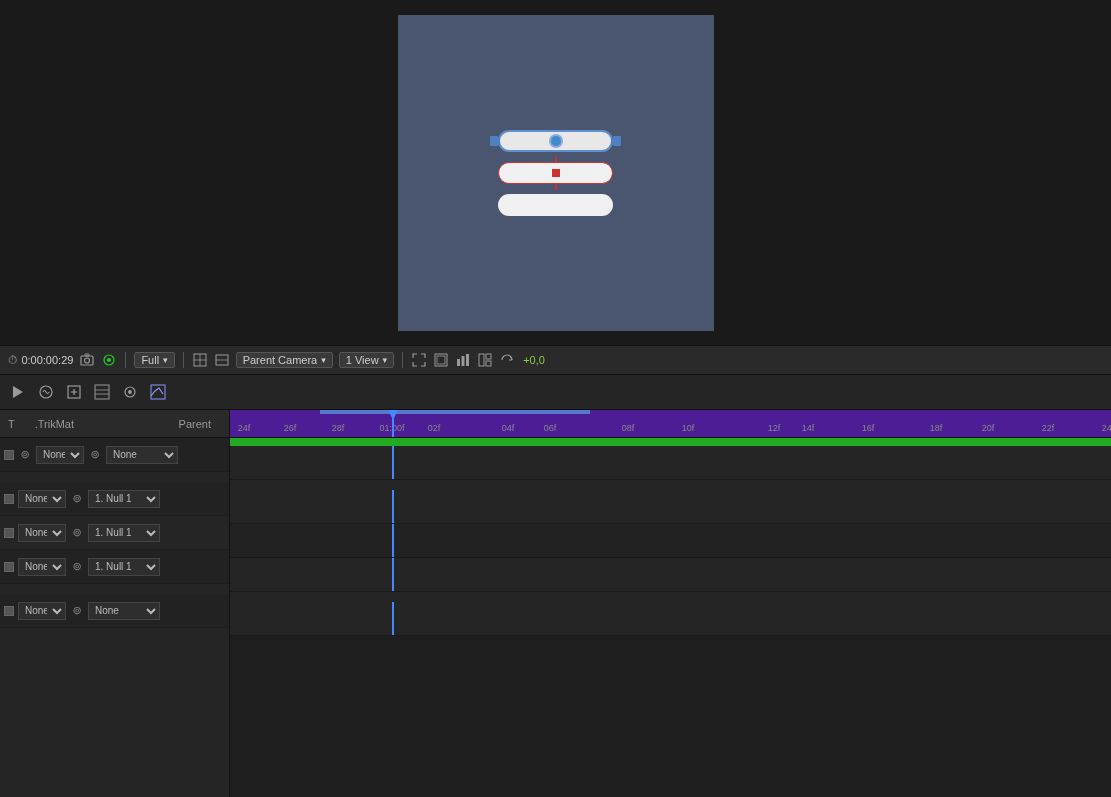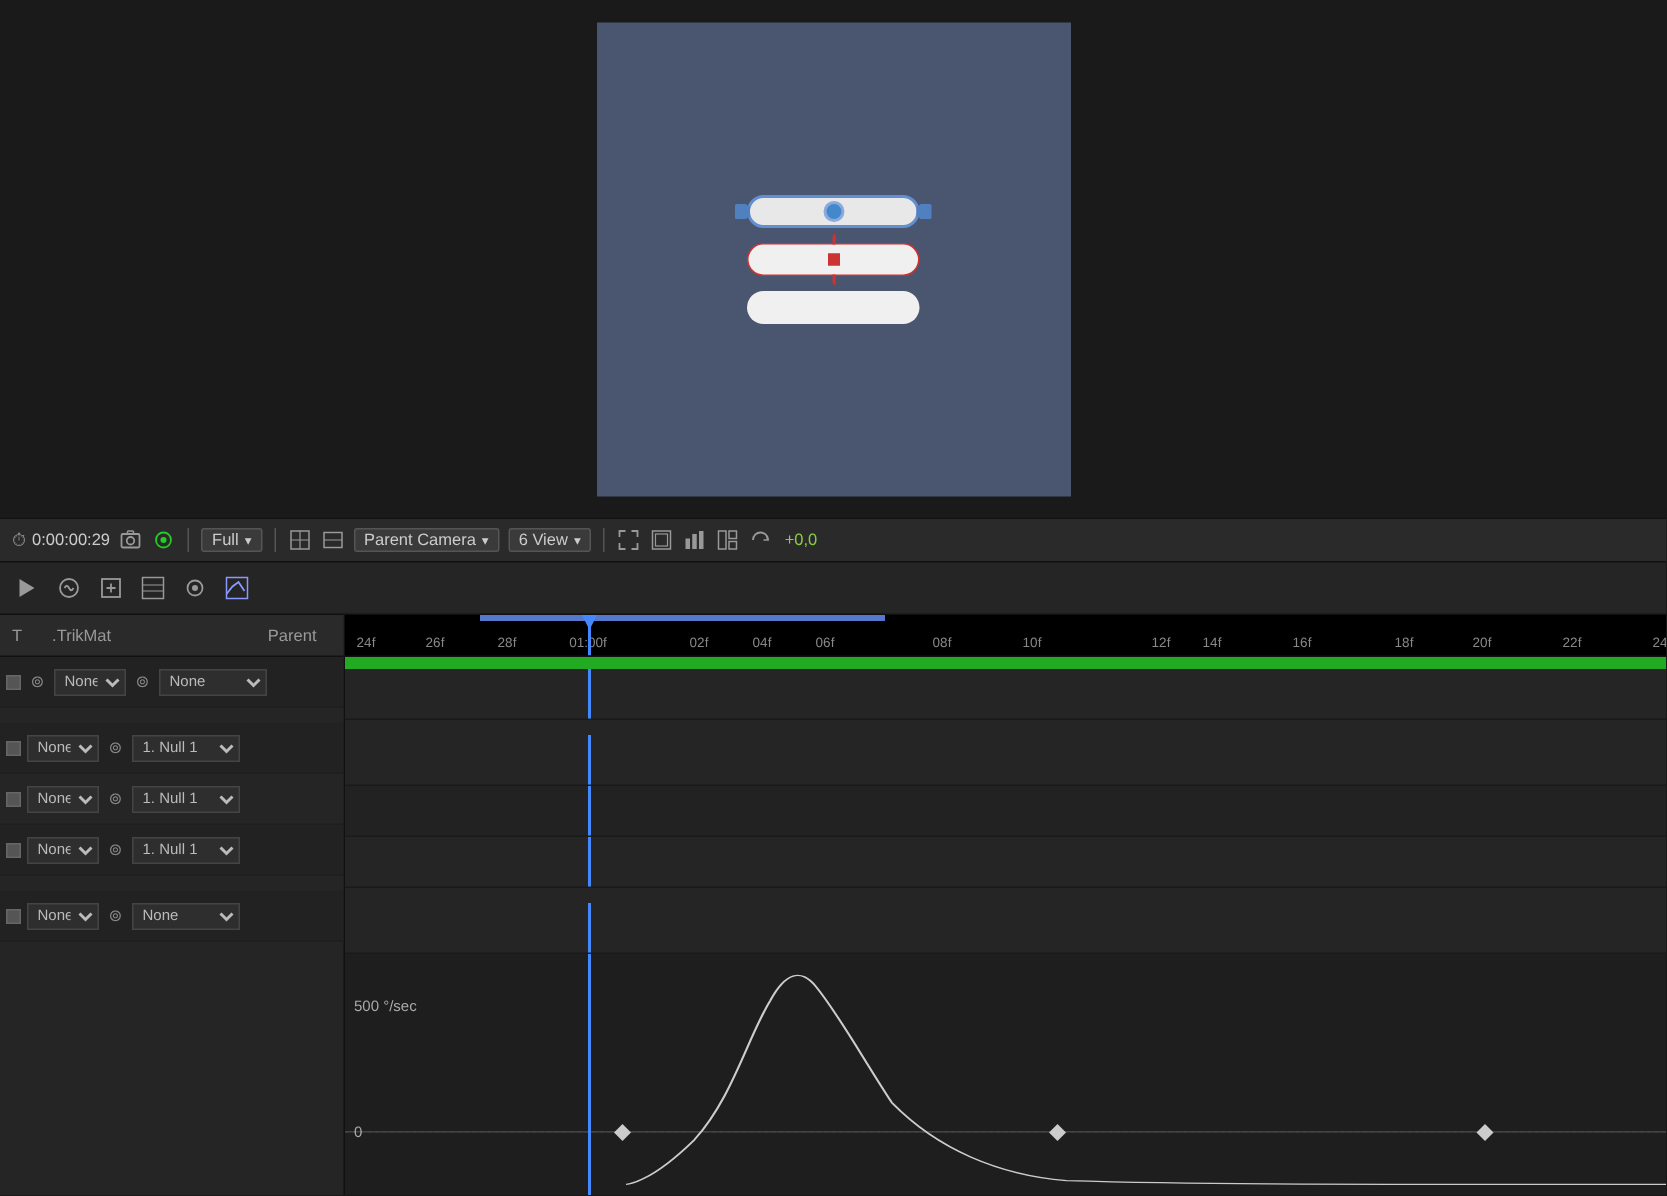--- a/index.html
+++ b/index.html
@@ -290,21 +290,21 @@
       flex: 1;
       display: flex;
       flex-direction: column;
       overflow: hidden;
       background: #1e1e1e;
     }
 
     
     .timeline-ruler {
       height: 28px;
-      background: #000000;
+      background: #4c1d95;
       position: relative;
       border-bottom: 1px solid #111;
       display: flex;
       align-items: flex-end;
       overflow: hidden;
     }
     .ruler-label {
       position: absolute;
       bottom: 4px;
       font-size: 9px;
@@ -457,21 +457,21 @@
       <line x1="7" y1="1" x2="7" y2="13" stroke="#999" stroke-width="0.8"></line>
     </svg>
   </div>
   <div class="status-icon">
     <svg width="14" height="14" viewBox="0 0 14 14" fill="none">
       <rect x="1" y="2" width="12" height="10" stroke="#999" stroke-width="1"></rect>
       <line x1="1" y1="7" x2="13" y2="7" stroke="#999" stroke-width="0.8"></line>
     </svg>
   </div>
   <button class="dropdown-btn">Parent Camera</button>
-  <button class="dropdown-btn">6 View</button>
+  <button class="dropdown-btn">1 View</button>
   <div class="status-divider"></div>
   <div class="status-icon">
     <svg width="14" height="14" viewBox="0 0 14 14" fill="none">
       <polyline points="1,5 1,1 5,1" stroke="#999" stroke-width="1.2" fill="none"></polyline>
       <polyline points="9,1 13,1 13,5" stroke="#999" stroke-width="1.2" fill="none"></polyline>
       <polyline points="1,9 1,13 5,13" stroke="#999" stroke-width="1.2" fill="none"></polyline>
       <polyline points="9,13 13,13 13,9" stroke="#999" stroke-width="1.2" fill="none"></polyline>
     </svg>
   </div>
   <div class="status-icon">
@@ -618,21 +618,21 @@
     <div class="right-panel">
 
       <div class="timeline-ruler">
 
         <div style="position:absolute;top:0;left:90px;width:270px;height:4px;background:#5577cc;"></div>
 
         <span class="ruler-label" style="left:14px;">24f</span>
         <span class="ruler-label" style="left:60px;">26f</span>
         <span class="ruler-label" style="left:108px;">28f</span>
         <span class="ruler-label" style="left:162px;">01:00f</span>
-        <span class="ruler-label" style="left:236px;">02f</span>
+        <span class="ruler-label" style="left:204px;">02f</span>
         <span class="ruler-label" style="left:278px;">04f</span>
         <span class="ruler-label" style="left:320px;">06f</span>
         <span class="ruler-label" style="left:398px;">08f</span>
         <span class="ruler-label" style="left:458px;">10f</span>
         <span class="ruler-label" style="left:544px;">12f</span>
         <span class="ruler-label" style="left:578px;">14f</span>
         <span class="ruler-label" style="left:638px;">16f</span>
         <span class="ruler-label" style="left:706px;">18f</span>
         <span class="ruler-label" style="left:758px;">20f</span>
         <span class="ruler-label" style="left:818px;">22f</span>
@@ -657,40 +657,15 @@
         </div>
         <div class="tl-row">
           <div class="playhead-line" style="left:162px;top:0;height:100%;position:absolute;"></div>
         </div>
         <div class="tl-row-spacer"></div>
         <div class="tl-row">
           <div class="playhead-line" style="left:162px;top:0;height:100%;position:absolute;"></div>
         </div>
       </div>
 
-      <div class="graph-area">
-
-        <div class="graph-playhead" style="left:162px;"></div>
-
-        <div class="graph-zero-line"></div>
-
-        <span class="graph-label">500 °/sec</span>
-        <span class="graph-zero-label">0</span>
-
-        <svg style="position:absolute;top:0;left:0;width:100%;height:100%;" viewBox="0 0 870 260" preserveAspectRatio="none">
-
-          <path d="M 185 248 
-                   C 185 248, 200 248, 230 200 
-                   C 255 155, 265 90, 280 50
-                   C 290 20, 300 15, 310 35
-                   C 325 65, 340 110, 360 160
-                   C 390 210, 430 238, 475 244
-                   C 560 248, 650 248, 760 248
-                   C 820 248, 870 248, 870 248" stroke="#cccccc" stroke-width="1.5" fill="none"></path>
-        </svg>
-
-        <div class="kf-diamond" style="left:181px;bottom:38px;"></div>
-        <div class="kf-diamond" style="left:471px;bottom:38px;"></div>
-        <div class="kf-diamond" style="left:756px;bottom:38px;"></div>
-      </div>
     </div>
   </div>
 </div>
 
 </body></html>

